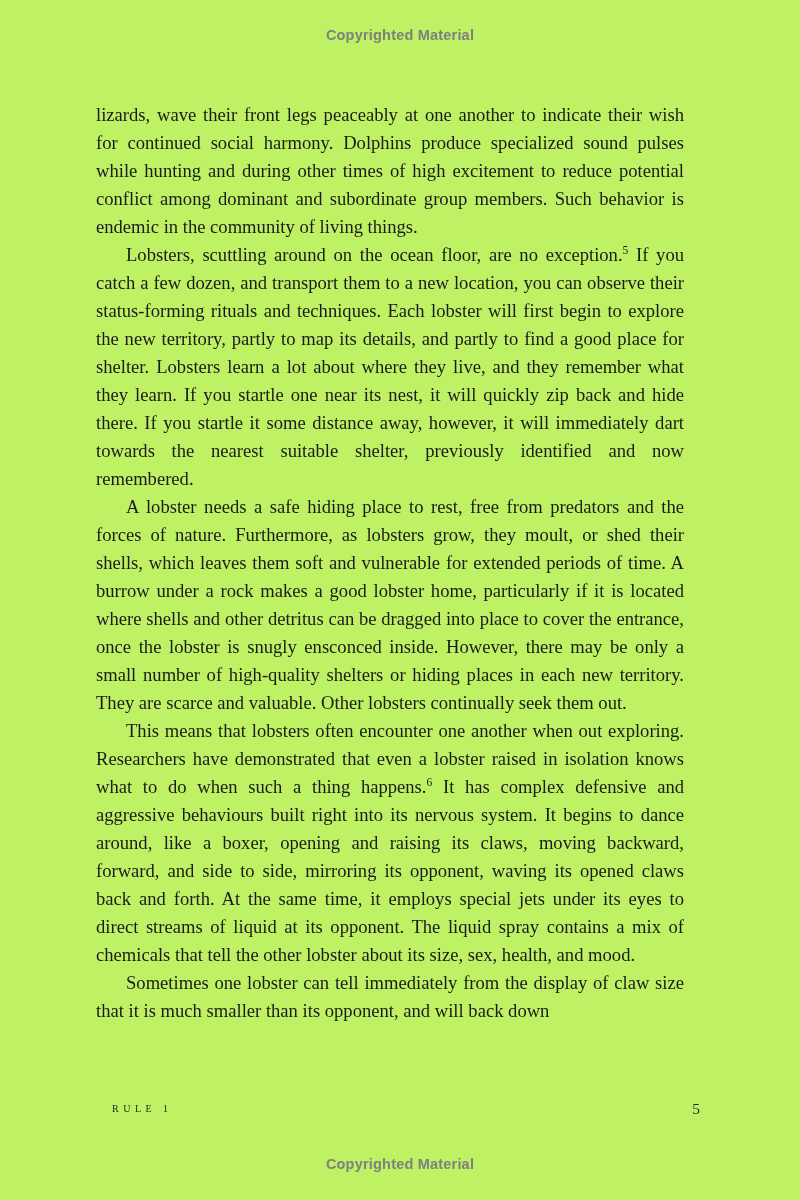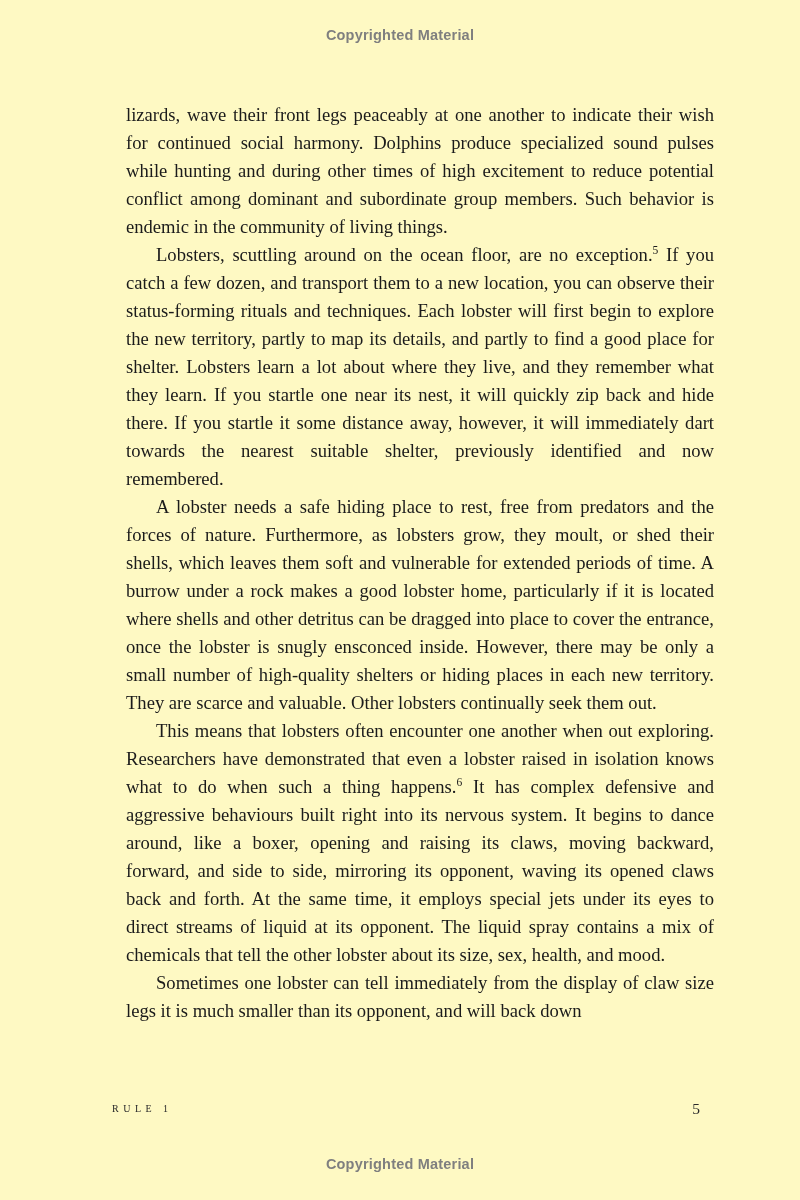--- a/index.html
+++ b/index.html
@@ -4,40 +4,40 @@
 <style>
   html, body {
     margin: 0;
     padding: 0;
     background: #ffffff;
   }
   .page {
     position: relative;
     width: 800px;
     height: 1200px;
-    background: #fef9c3;
+    background: #bef264;
     overflow: hidden;
     font-family: "Liberation Serif", serif;
   }
   .notice {
     position: absolute;
     left: 0;
     width: 100%;
     text-align: center;
     font-family: "Liberation Sans", sans-serif;
     font-weight: 700;
     font-size: 14.5px;
     letter-spacing: 0.2px;
     color: #7f7f7f;
   }
   .notice-top { top: 27px; }
   .notice-bottom { top: 1156px; }
   .body-text {
     position: absolute;
-    left: 126px;
+    left: 96px;
     top: 101px;
     width: 588px;
     color: #1b1b1b;
     font-size: 18.6px;
     line-height: 28px;
     text-align: justify;
     text-justify: inter-word;
   }
   p.para {
     margin: 0;
@@ -84,21 +84,21 @@
 
 <div class="page">
 
   <div class="notice notice-top">Copyrighted Material</div>
 
   <div class="body-text">
       <p class="para"><span>lizards, wave their front legs peaceably at one another to indicate their wish for continued social harmony. Dolphins produce specialized sound pulses while hunting and during other times of high excitement to reduce potential conflict among dominant and subordinate group members. Such behavior is endemic in the community of living things.</span></p>
       <p class="para indent"><span>Lobsters, scuttling around on the ocean floor, are no exception.</span><sup class="fn">5</sup><span> If you catch a few dozen, and transport them to a new location, you can observe their status-forming rituals and techniques. Each lobster will first begin to explore the new territory, partly to map its details, and partly to find a good place for shelter. Lobsters learn a lot about where they live, and they remember what they learn. If you startle one near its nest, it will quickly zip back and hide there. If you startle it some distance away, however, it will immediately dart towards the nearest suitable shelter, previously identified and now remembered.</span></p>
       <p class="para indent"><span>A lobster needs a safe hiding place to rest, free from predators and the forces of nature. Furthermore, as lobsters grow, they moult, or shed their shells, which leaves them soft and vulnerable for extended periods of time. A burrow under a rock makes a good lobster home, particularly if it is located where shells and other detritus can be dragged into place to cover the entrance, once the lobster is snugly ensconced inside. However, there may be only a small number of high-quality shelters or hiding places in each new territory. They are scarce and valuable. Other lobsters continually seek them out.</span></p>
       <p class="para indent"><span>This means that lobsters often encounter one another when out exploring. Researchers have demonstrated that even a lobster raised in isolation knows what to do when such a thing happens.</span><sup class="fn">6</sup><span> It has complex defensive and aggressive behaviours built right into its nervous system. It begins to dance around, like a boxer, opening and raising its claws, moving backward, forward, and side to side, mirroring its opponent, waving its opened claws back and forth. At the same time, it employs special jets under its eyes to direct streams of liquid at its opponent. The liquid spray contains a mix of chemicals that tell the other lobster about its size, sex, health, and mood.</span></p>
-      <p class="para indent"><span>Sometimes one lobster can tell immediately from the display of claw size legs it is much smaller than its opponent, and will back down</span></p>
+      <p class="para indent"><span>Sometimes one lobster can tell immediately from the display of claw size that it is much smaller than its opponent, and will back down</span></p>
     </div>
 
   <div class="footer">
     <div class="running-head">RULE 1</div>
     <div class="page-number">5</div>
   </div>
 
   <div class="notice notice-bottom">Copyrighted Material</div>
 
 </div>

